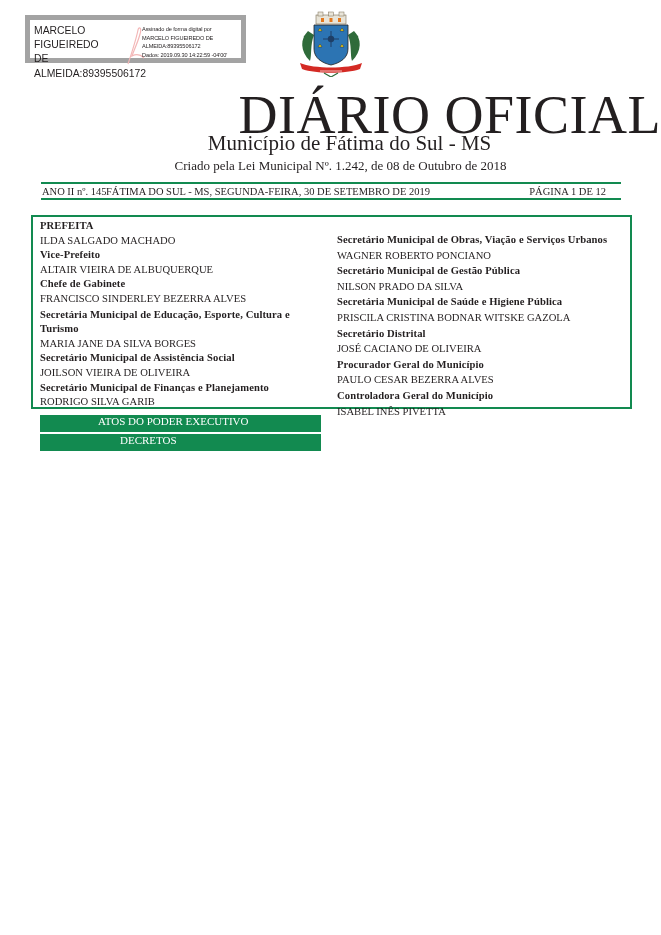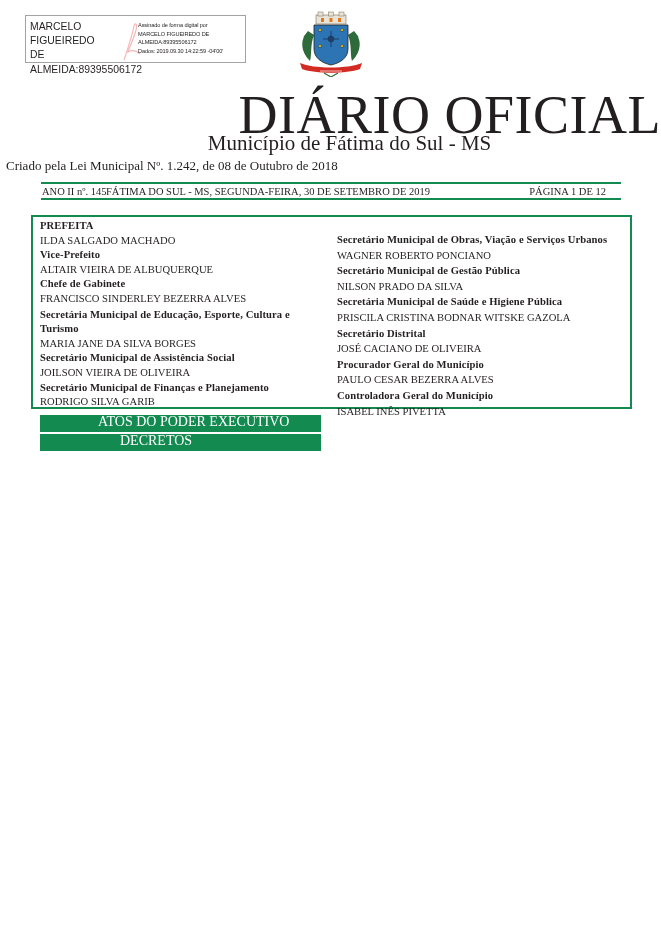--- a/index.html
+++ b/index.html
@@ -1,53 +1,53 @@
 <!DOCTYPE html>
 <html><head>
 <meta charset="utf-8">
 <style>
   html, body { margin: 0; padding: 0; background: #ffffff; }
   body { width: 661px; height: 935px; position: relative; overflow: hidden;
          font-family: "Liberation Serif", "DejaVu Serif", serif; color: #231f20; }
   .abs { position: absolute; }
 
   
-  .sig { left: 25px; top: 15px; width: 221px; height: 48px; border: 1px solid #a3a3a3; box-sizing: border-box; }
+  .sig { left: 25px; top: 15px; width: 221px; height: 48px; border: 5px solid #a3a3a3; box-sizing: border-box; }
   .sig-name { position: absolute; left: 4px; top: 4px; font-family: "Liberation Sans", "DejaVu Sans", sans-serif;
               font-size: 10.4px; line-height: 14.2px; color: #231f20; width: 110px; }
   .sig-mark { position: absolute; left: 94px; top: 6px; width: 22px; height: 40px; }
   .sig-detail { position: absolute; left: 112px; top: 5px; font-family: "Liberation Sans", "DejaVu Sans", sans-serif;
                 font-size: 5.6px; line-height: 8.6px; color: #231f20; white-space: nowrap; letter-spacing: -0.1px; }
 
   
   .crest { left: 294px; top: 11px; width: 74px; height: 66px; }
 
   
   .title { left: 0; width: 661px; top: 84px; text-align: right; font-size: 54px; line-height: 62px; letter-spacing: 0.5px; color: #231f20; }
   .subtitle { left: 0; width: 661px; top: 130px; text-align: center; font-size: 21px; line-height: 26px; color: #231f20; padding-left: 14px; box-sizing: border-box; margin-left: 12px;}
-  .law { left: 0; width: 661px; top: 158px; font-size: 13px; line-height: 16px; color: #231f20; padding-left: 6px; box-sizing: border-box;}
+  .law { left: 0; width: 661px; top: 158px; text-align: center; font-size: 13px; line-height: 16px; color: #231f20; padding-left: 20px; box-sizing: border-box;}
 
   
   .rule { left: 41px; width: 580px; height: 2px; background: #128a50; }
   .edition { left: 41px; width: 580px; top: 185px; height: 14px; font-size: 10.5px; line-height: 14px; color: #231f20; }
   .edition .ano { position: absolute; left: 1px; }
   .edition .place { position: absolute; left: 65px; }
   .edition .page { position: absolute; right: 15px; }
 
   
   .staff { left: 31px; top: 215px; width: 601px; height: 194px; border: 2px solid #128a50; box-sizing: border-box; }
   .col { position: absolute; top: 2px; font-size: 10.6px; line-height: 14.6px; color: #231f20; }
   .col.left { left: 7px; width: 268px; }
   .col.right { left: 304px; width: 290px; top: 2px; line-height: 15.6px; margin-top: 13px; }
   .role { font-weight: bold; letter-spacing: 0.1px; }
   .person { font-weight: normal; }
 
   
   .bar { left: 40px; width: 281px; height: 17px; background: #128a50; color: #ffffff;
-         font-size: 14px; line-height: 13px; }
+         font-size: 11px; line-height: 13px; }
   .bar span { position: absolute; top: 0; white-space: nowrap; }
 </style>
 </head>
 <body>
 
 <div class="abs sig">
   <div class="sig-name">
     <div>MARCELO FIGUEIREDO</div>
     <div>DE</div>
     <div>ALMEIDA:89395506172</div>

